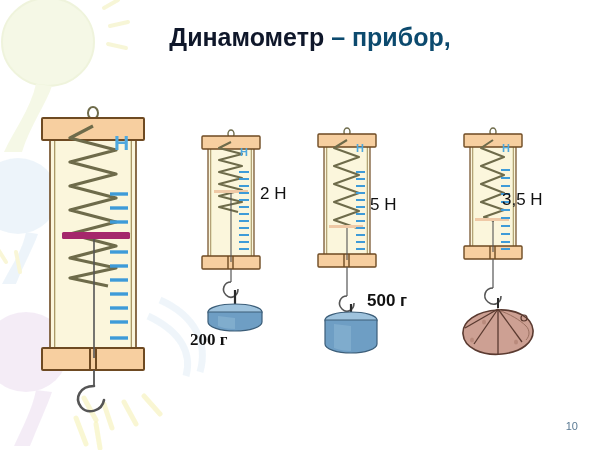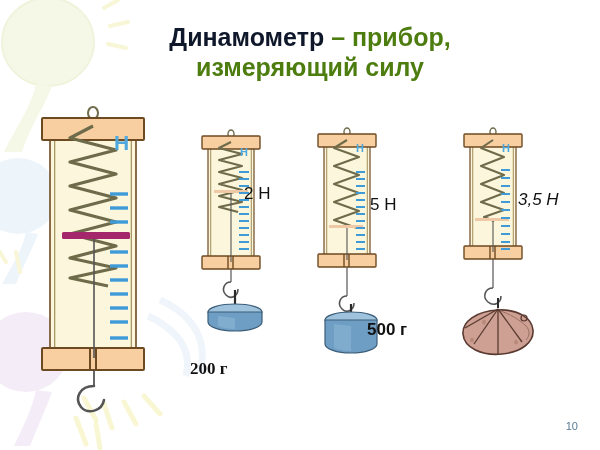--- a/index.html
+++ b/index.html
@@ -21,21 +21,21 @@
     position:absolute;
     left:110px; top:22px; width:400px;
     text-align:center;
     font-size:25px;
     font-weight:bold;
     line-height:1.20;
     letter-spacing:0px;
     z-index:5;
   }
   .title .w1{color:#0f172a;}
-  .title .w2{color:#4d7c0f;}
+  .title .w2{color:#0c4a6e;}
 
   
   .pagenum{
     position:absolute;
     right:22px;bottom:18px;
     font-size:11px;
     color:#5A7A93;
     z-index:5;
   }
 
@@ -51,21 +51,20 @@
     z-index:4;
     white-space:nowrap;
   }
   .mass-label{
     position:absolute;
     color:#111111;
     font-size:17px;
     font-weight:bold;
     z-index:4;
     white-space:nowrap;
-    margin-top:29px;
   }
 </style>
 </head>
 <body>
 
 <div class="stage">
 
   <svg class="bg" viewBox="0 0 600 450" width="600" height="450">
 
     <g opacity="0.55">
@@ -105,21 +104,20 @@
     </g>
 
     <g opacity="0.5" stroke="#F5F0A8" stroke-width="5" stroke-linecap="round">
       <line x1="76" y1="418" x2="86" y2="444"></line>
       <line x1="96" y1="424" x2="100" y2="448"></line>
     </g>
   </svg>
 
   <div class="title">
     <span class="w1">Динамометр</span><span class="w2"> – прибор,</span><br>
-    <span class="w2">измеряющий силу</span>
   </div>
 
   <div class="dyn" style="left:28px;top:108px;">
     <svg width="130" height="290" viewBox="0 0 130 290">
 
       <g>
         <ellipse cx="65" cy="5" rx="5" ry="6" fill="none" stroke="#6E6B4A" stroke-width="2"></ellipse>
       </g>
 
       <rect x="22" y="14" width="5" height="232" fill="#FBF6DC" stroke="#6E4A22" stroke-width="1.6"></rect>
@@ -202,21 +200,21 @@
       <line x1="35" y1="139" x2="35" y2="152" stroke="#555555" stroke-width="1.2"></line>
       <path d="M35 152 C 28 152, 25 160, 30 165 C 35 170, 42 166, 42 159" fill="none" stroke="#555555" stroke-width="1.6"></path>
       <line x1="39" y1="160" x2="39" y2="182" stroke="#2A2A2A" stroke-width="2.2"></line>
 
       <g>
         <ellipse cx="39" cy="182" rx="27" ry="8" fill="#9FC3DD" stroke="#3C5E79" stroke-width="1.2"></ellipse>
         <path d="M12 182 L12 192 C 12 197, 24 201, 39 201 C 54 201, 66 197, 66 192 L66 182 Z" fill="#6E9EC4" stroke="#3C5E79" stroke-width="1.2"></path>
         <path d="M22 186 L22 196 C 26 198, 32 199, 39 199 L39 188 Z" fill="#85B0D0" opacity="0.8"></path>
       </g>
     </svg>
-    <div class="force-label" style="left:48px;top:54px;">2 Н</div>
+    <div class="force-label" style="left:64px;top:54px;">2 Н</div>
     <div class="mass-label" style="left:-6px;top:200px;font-family:Liberation Serif, serif;">200 г</div>
   </div>
 
   <div class="dyn" style="left:312px;top:128px;">
     <svg width="70" height="230" viewBox="0 0 70 230">
       <ellipse cx="35" cy="4" rx="3" ry="4" fill="none" stroke="#6E6B4A" stroke-width="1.4"></ellipse>
       <rect x="12" y="10" width="3" height="120" fill="#FBF6DC" stroke="#6E4A22" stroke-width="1.2"></rect>
       <rect x="55" y="10" width="3" height="120" fill="#FBF6DC" stroke="#6E4A22" stroke-width="1.2"></rect>
       <rect x="15" y="10" width="40" height="120" fill="#FBF6DC" stroke="#C9C28A" stroke-width="0.8"></rect>
       <rect x="6" y="6" width="58" height="13" rx="1" fill="#F7CFA0" stroke="#6E4A22" stroke-width="1.4"></rect>
@@ -310,18 +308,18 @@
           <line x1="40" y1="181" x2="16" y2="216"></line>
           <line x1="40" y1="181" x2="64" y2="214"></line>
           <line x1="40" y1="181" x2="7" y2="200"></line>
         </g>
         <ellipse cx="14" cy="212" rx="2" ry="2.5" fill="#B98A7C"></ellipse>
         <ellipse cx="58" cy="214" rx="2" ry="2.5" fill="#B98A7C"></ellipse>
         <ellipse cx="26" cy="194" rx="2" ry="2.5" fill="#B98A7C"></ellipse>
         <ellipse cx="66" cy="190" rx="3" ry="3" fill="none" stroke="#5A3A30" stroke-width="1.2"></ellipse>
       </g>
     </svg>
-    <div class="force-label" style="left:60px;top:62px;font-style:italic;">3,5 Н</div>
+    <div class="force-label" style="left:44px;top:62px;">3,5 Н</div>
   </div>
 
   <div class="pagenum">10</div>
 
 </div>
 
 </body></html>

